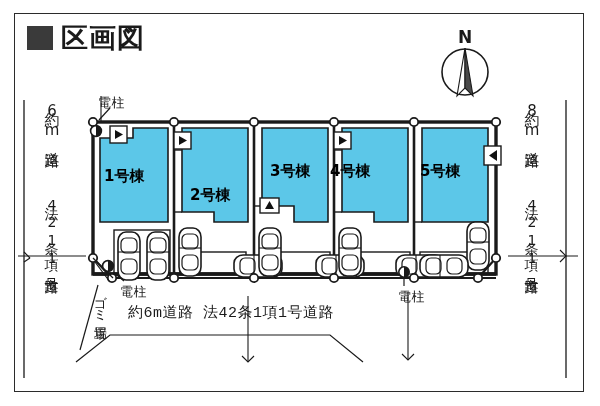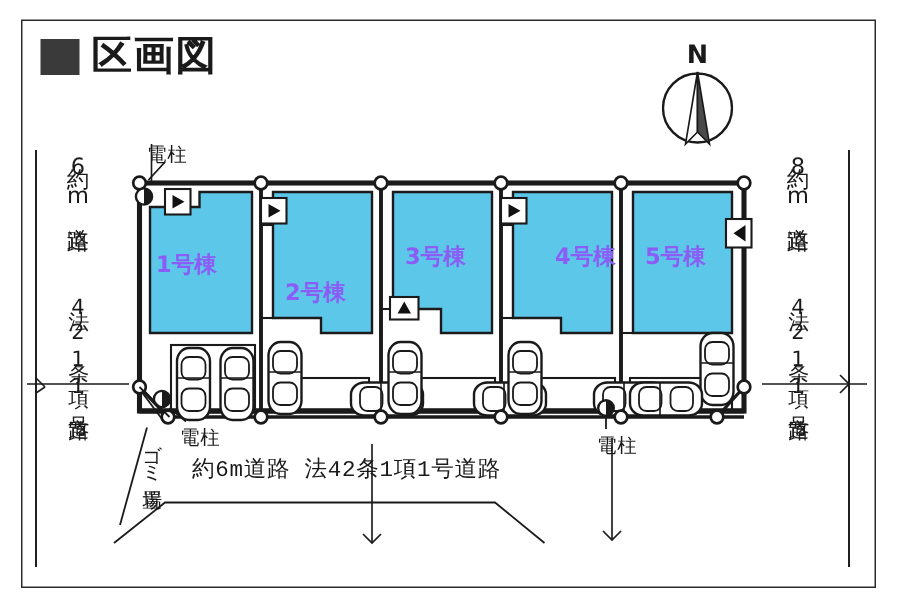--- a/index.html
+++ b/index.html
@@ -44,21 +44,21 @@
   .bottom-road{left:128px;top:303px;}
   .pole-tl{left:98px;top:94px;font-size:13px;}
   .pole-bl{left:120px;top:283px;font-size:13px;}
   .pole-br{left:398px;top:288px;font-size:13px;}
 
   
   #map{position:absolute;left:0;top:0;}
 
   
   .hlab{position:absolute;font-size:15px;font-weight:700;white-space:nowrap;
-        font-family:"DejaVu Sans","Liberation Sans",sans-serif;color:#8b5cf6;}
+        font-family:"DejaVu Sans","Liberation Sans",sans-serif;color:#000000;}
 </style>
 </head>
 <body>
 
 <div id="root">
 
   <div class="page-frame"></div>
 
   <div class="title-row">
     <div class="title-sq"></div>
@@ -241,16 +241,16 @@
     </g>
 
     <g stroke="#1a1a1a" stroke-width="1.2" fill="none">
       <polyline points="76,362 110,335 330,335 363,362"></polyline>
     </g>
   </svg>
 
   <div class="hlab" style="left:104px;top:167px;">1号棟</div>
   <div class="hlab" style="left:190px;top:162px;margin-top:24px;">2号棟</div>
   <div class="hlab" style="left:270px;top:162px;">3号棟</div>
-  <div class="hlab" style="left:370px;top:162px;">4号棟</div>
-  <div class="hlab" style="left:430px;top:162px;">5号棟</div>
+  <div class="hlab" style="left:330px;top:162px;">4号棟</div>
+  <div class="hlab" style="left:420px;top:162px;">5号棟</div>
 
 </div>
 
 </body></html>

